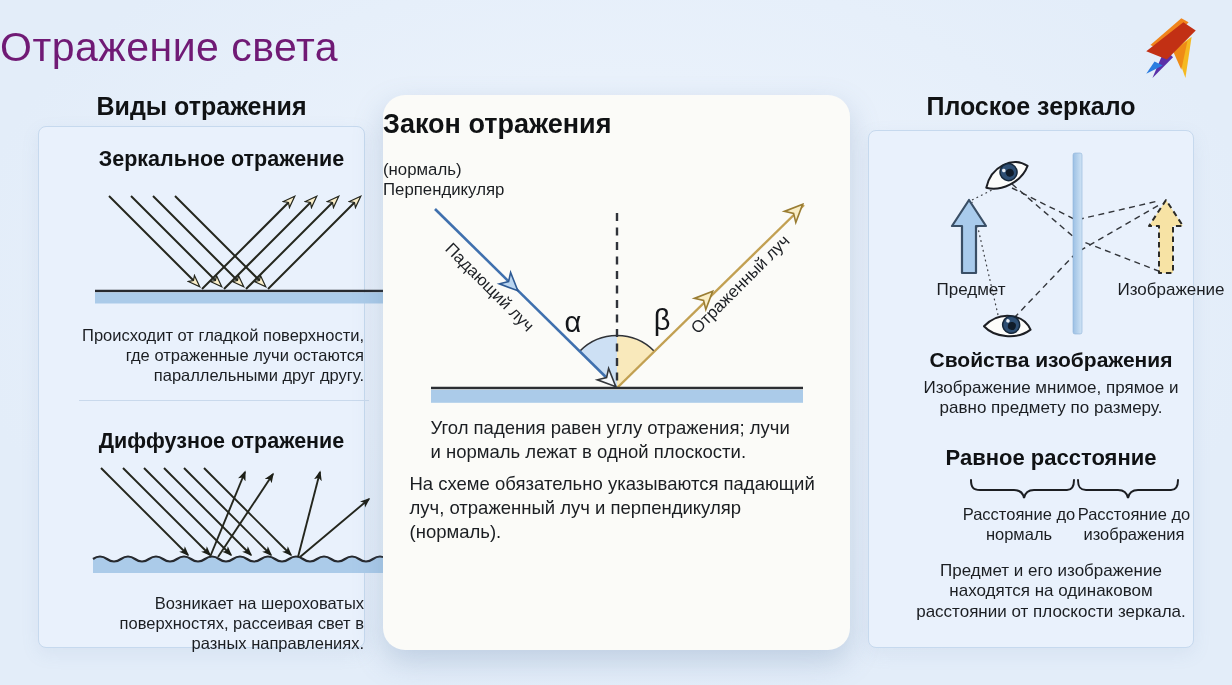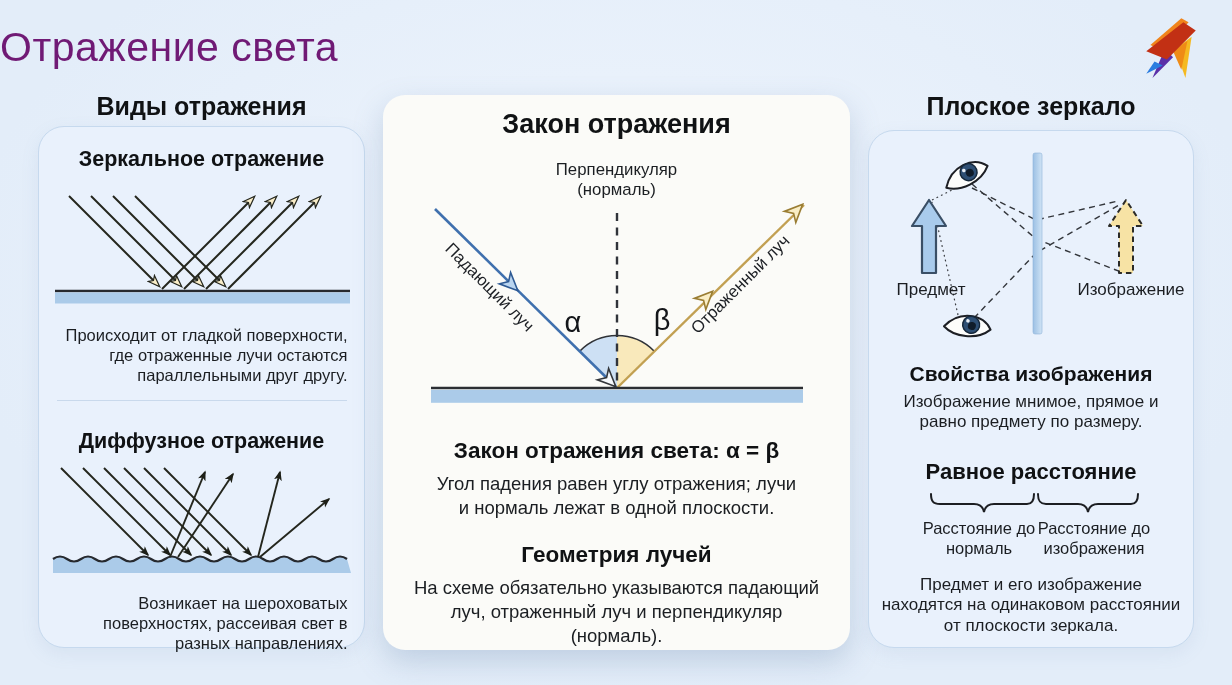--- a/index.html
+++ b/index.html
@@ -20,45 +20,46 @@
   .col-header {
     position:absolute; top:92px; text-align:center;
     font-size:25px; font-weight:700; color:#101214;
   }
   .col-header.left  { left:38px;  width:327px; }
   .col-header.right { left:868px; width:326px; }
 
   .card {
     position:absolute; top:126px; width:327px; height:522px;
     background:var(--card_bg); border:1.5px solid var(--card_border);
-    border-radius:26px; box-shadow:0 6px 18px rgba(110,140,180,0.10);
+    border-radius:8px; box-shadow:0 6px 18px rgba(110,140,180,0.10);
     text-align:center;
+    padding-left:40px;
   }
   .card.left  { left:38px; }
   .card.right { left:868px; top:130px; width:326px; height:518px; }
 
   .panel {
     position:absolute; top:95px; left:383px; width:467px; height:555px;
     background:var(--panel_bg); border-radius:22px;
     box-shadow:0 12px 30px rgba(95,125,165,0.28);
-    text-align:center;
+    text-align:left;
   }
 
   .card-title { margin-top:20px; font-size:21.5px; font-weight:700; color:#101214; }
   .body-text  { font-size:16.5px; line-height:1.2; color:#1b1e22; margin:12px auto 0; max-width:292px;text-align:right; }
   .divider    { border:none; border-top:1.5px solid #c9d9ec; width:290px; margin:15px auto 0; }
 
   .panel-title    { margin-top:14px; font-size:27px; font-weight:700; color:#101214; }
   .normal-label   { margin-top:20px; font-size:16.8px; line-height:1.22; color:#1b1e22; }
   .law-title      { margin-top:30px; font-size:22.5px; font-weight:700; color:#101214; }
   .law-desc       { margin-top:8px; font-size:18.5px; line-height:1.3; color:#1b1e22; max-width:372px; margin-left:auto; margin-right:auto; }
   .geo-title      { margin-top:22px; font-size:22.5px; font-weight:700; color:#101214; }
   .geo-desc       { margin-top:8px; font-size:18.5px; line-height:1.3; color:#1b1e22; max-width:414px; margin-left:auto; margin-right:auto; }
 
-  .props-title    { margin-top:14px; font-size:21px; font-weight:700; color:#101214; }
+  .props-title    { font-size:21px; font-weight:700; color:#101214; }
   .props-desc     { margin-top:6px; font-size:17px; line-height:1.2; color:#1b1e22; max-width:282px; margin-left:auto; margin-right:auto; }
   .dist-title     { margin-top:26px; font-size:22px; font-weight:700; color:#101214; }
   .braces         { display:block; margin:6px auto 0; }
   .dist-labels    { position:relative; height:42px; margin-top:2px; font-size:16.5px; line-height:1.2; color:#1b1e22; }
   .dist-label-l   { position:absolute; left:30px;  width:160px; text-align:center; }
   .dist-label-r   { position:absolute; left:150px; width:150px; text-align:center; }
   .dist-desc      { margin-top:14px; font-size:17px; line-height:1.2; color:#1b1e22; max-width:302px; margin-left:auto; margin-right:auto; }
 
   svg { display:block; margin:0 auto; }
   svg text { font-family:"Liberation Sans","DejaVu Sans",sans-serif; }
@@ -134,22 +135,22 @@
     </g>
   </svg>
 
   <div class="body-text" style="margin-top:14px">Возникает на шероховатых поверхностях, рассеивая свет в разных направлениях.</div>
 </div>
 
 <div class="panel">
   <div class="panel-title">Закон отражения</div>
 
   <div class="normal-label">
+    <div>(нормаль)</div>
     <div>Перпендикуляр</div>
-    <div>(нормаль)</div>
   </div>
 
   <svg width="467" height="205" viewBox="0 0 467 205" style="margin-top:2px">
     <path d="M234,185 L197,148 A52,52 0 0 1 234,133 Z" fill="var(--arc_blue)"></path>
     <path d="M234,185 L234,133 A52,52 0 0 1 271,148 Z" fill="var(--arc_gold)"></path>
     <path d="M197,148 A52,52 0 0 1 271,148" fill="none" stroke="#2f3237" stroke-width="1.6"></path>
 
     <line x1="234" y1="10" x2="234" y2="185" stroke="#30333a" stroke-width="2.4" stroke-dasharray="8 6.5"></line>
 
     <line x1="52" y1="6" x2="234" y2="185" stroke="var(--ray_blue)" stroke-width="2.6"></line>
@@ -163,24 +164,22 @@
     <text x="190" y="129" text-anchor="middle" font-size="29" fill="#14161a">α</text>
     <text x="279" y="127" text-anchor="middle" font-size="29" fill="#14161a">β</text>
 
     <text x="107" y="90" transform="rotate(45 107 84)" text-anchor="middle" font-size="16.8" fill="#1c1f24">Падающий луч</text>
     <text x="357" y="87" transform="rotate(-45 357 81)" text-anchor="middle" font-size="16.8" fill="#1c1f24">Отраженный луч</text>
 
     <line x1="48" y1="185" x2="420" y2="185" stroke="#2b2e33" stroke-width="2.6"></line>
     <rect x="48" y="186.8" width="372" height="13" fill="var(--surface_blue)"></rect>
   </svg>
 
-  <div class="law-title">Закон отражения света: α = β</div>
   <div class="law-desc">Угол падения равен углу отражения; лучи и нормаль лежат в одной плоскости.</div>
 
-  <div class="geo-title">Геометрия лучей</div>
   <div class="geo-desc">На схеме обязательно указываются падающий луч, отраженный луч и перпендикуляр (нормаль).</div>
 </div>
 
 <div class="col-header right">Плоское зеркало</div>
 
 <div class="card right">
 
   <svg width="326" height="205" viewBox="0 0 326 205" style="margin-top:12px">
     <defs>
       <linearGradient id="mirrorGrad" x1="0" y1="0" x2="1" y2="0">

